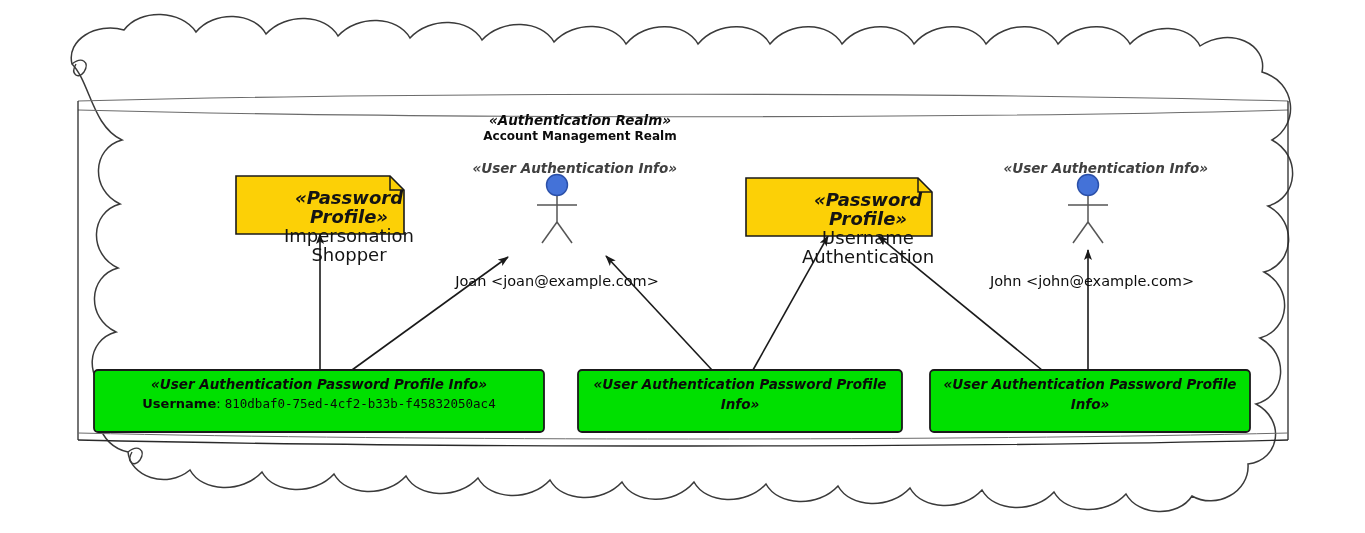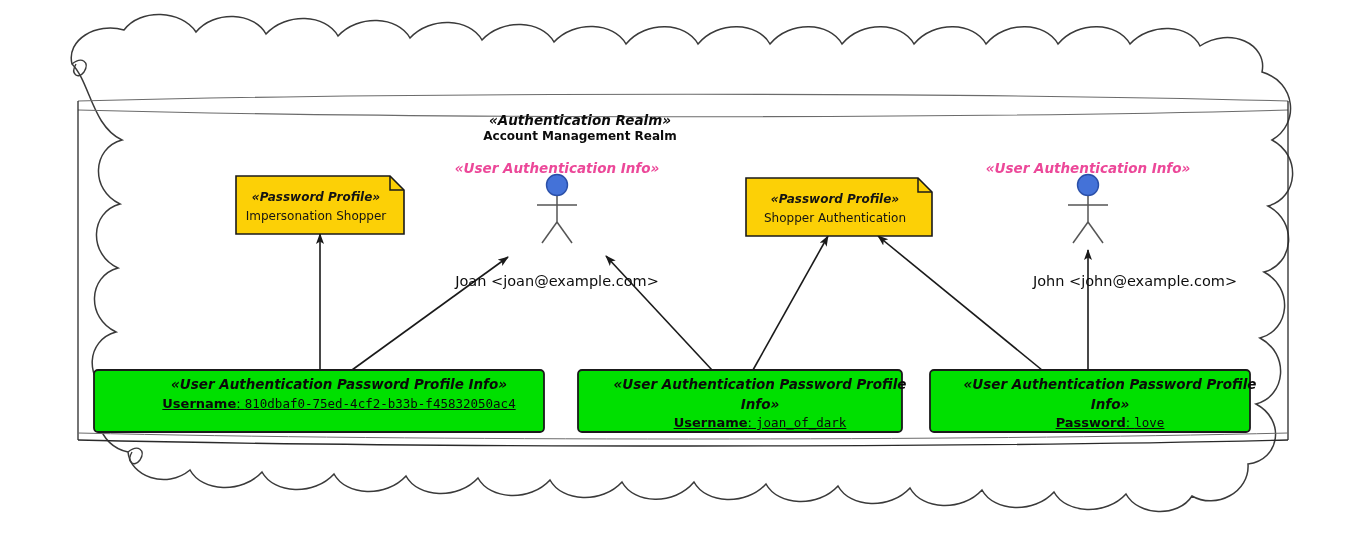--- a/index.html
+++ b/index.html
@@ -21,35 +21,35 @@
   .realm-title{
     left:0;width:1160px;text-align:center;
     font-size:13.5px;color:#0c0c0c;
   }
   .realm-stereo{top:112px;}
   .realm-name{top:129px;font-weight:bold;font-size:12px;}
 
   
   .note-text{
     position:absolute;text-align:center;color:#141414;
-    font-size:12px;line-height:19px;
-  }
-
-  
-  .actor-stereo{position:absolute;text-align:center;font-size:13.5px;font-style:italic;font-weight:bold;color:#ec4899;}
+    font-size:18px;line-height:19px;margin-left:33px;
+  }
+
+  
+  .actor-stereo{position:absolute;text-align:right;font-size:13.5px;font-style:italic;font-weight:bold;color:#404040;}
   .actor-label{position:absolute;text-align:center;font-size:14.5px;color:#0c0c0c;margin-top:40px;}
 
   
   .objbox-text{
     position:absolute;text-align:center;color:#0a0a0a;
-    font-size:13px;line-height:18.5px;padding-left:20px;
+    font-size:13px;line-height:18.5px;
   }
   .objbox-text .stereo{font-size:13.5px;}
   .mono{font-family:"DejaVu Sans Mono", monospace;font-size:12.5px;}
-  .kv{display:block;text-decoration:underline;}
+  .kv{display:block;}
   .kv .k{font-weight:bold;}
 </style>
 </head>
 <body>
 
 <div id="stage">
 
   <svg id="canvas" viewBox="0 0 1365 533">
     <defs>
       <marker id="arw" markerWidth="12" markerHeight="12" refX="10" refY="4" orient="auto" markerUnits="userSpaceOnUse">
@@ -184,37 +184,35 @@
   <div class="tx realm-title realm-stereo stereo">«Authentication Realm»</div>
   <div class="tx realm-title realm-name">Account Management Realm</div>
 
   <div class="note-text" style="left:236px;top:188px;width:160px;">
     <span class="stereo">«Password Profile»</span><br>
     <span>Impersonation Shopper</span>
   </div>
 
   <div class="note-text" style="left:746px;top:190px;width:178px;">
     <span class="stereo">«Password Profile»</span><br>
-    <span>Shopper Authentication</span>
+    <span>Username Authentication</span>
   </div>
 
   <div class="actor-stereo" style="left:437px;top:160px;width:240px;">«User Authentication Info»</div>
   <div class="actor-label" style="left:437px;top:233px;width:240px;">Joan &lt;joan@example.com&gt;</div>
 
   <div class="actor-stereo" style="left:968px;top:160px;width:240px;">«User Authentication Info»</div>
-  <div class="actor-label" style="left:1015px;top:233px;width:240px;">John &lt;john@example.com&gt;</div>
+  <div class="actor-label" style="left:972px;top:233px;width:240px;">John &lt;john@example.com&gt;</div>
 
   <div class="objbox-text" style="left:94px;top:375px;width:450px;">
     <span class="stereo">«User Authentication Password Profile Info»</span>
     <span class="kv"><span class="k">Username</span><span>: </span><span class="mono">810dbaf0-75ed-4cf2-b33b-f45832050ac4</span></span>
   </div>
 
   <div class="objbox-text" style="left:578px;top:375px;width:324px;">
     <span class="stereo">«User Authentication Password Profile Info»</span>
-    <span class="kv"><span class="k">Username</span><span>: </span><span class="mono">joan_of_dark</span></span>
   </div>
 
   <div class="objbox-text" style="left:930px;top:375px;width:320px;">
     <span class="stereo">«User Authentication Password Profile Info»</span>
-    <span class="kv"><span class="k">Password</span><span>: </span><span class="mono">love</span></span>
   </div>
 
 </div>
 
 </body></html>

